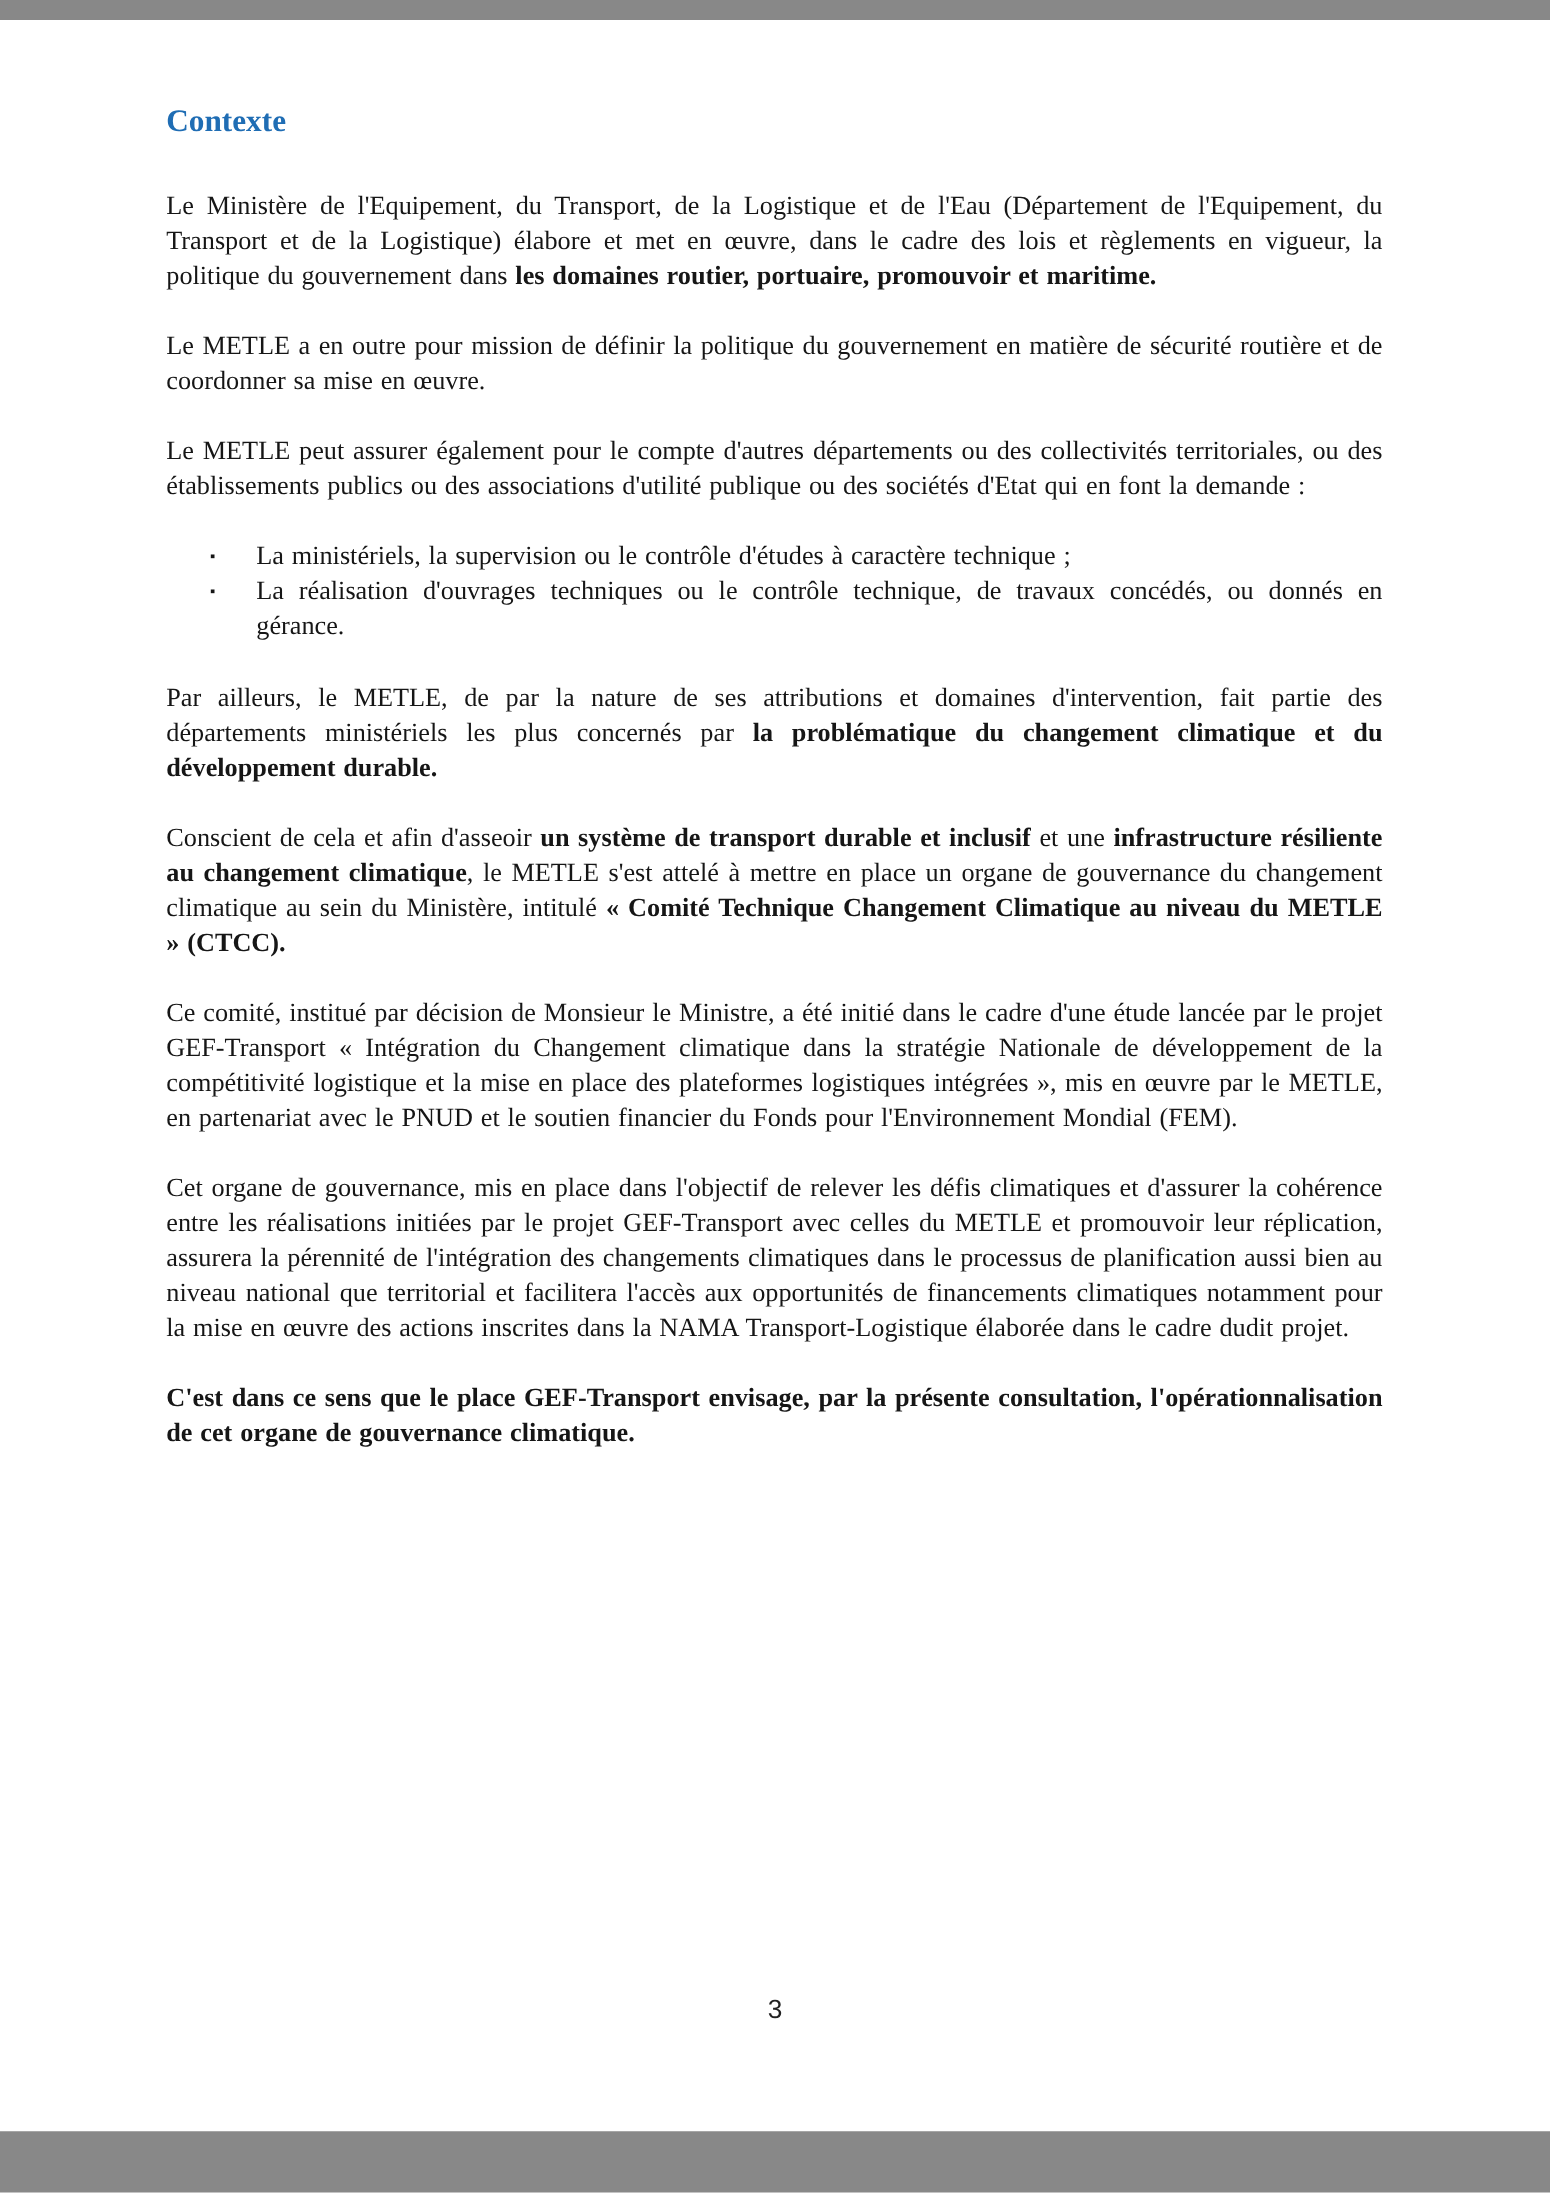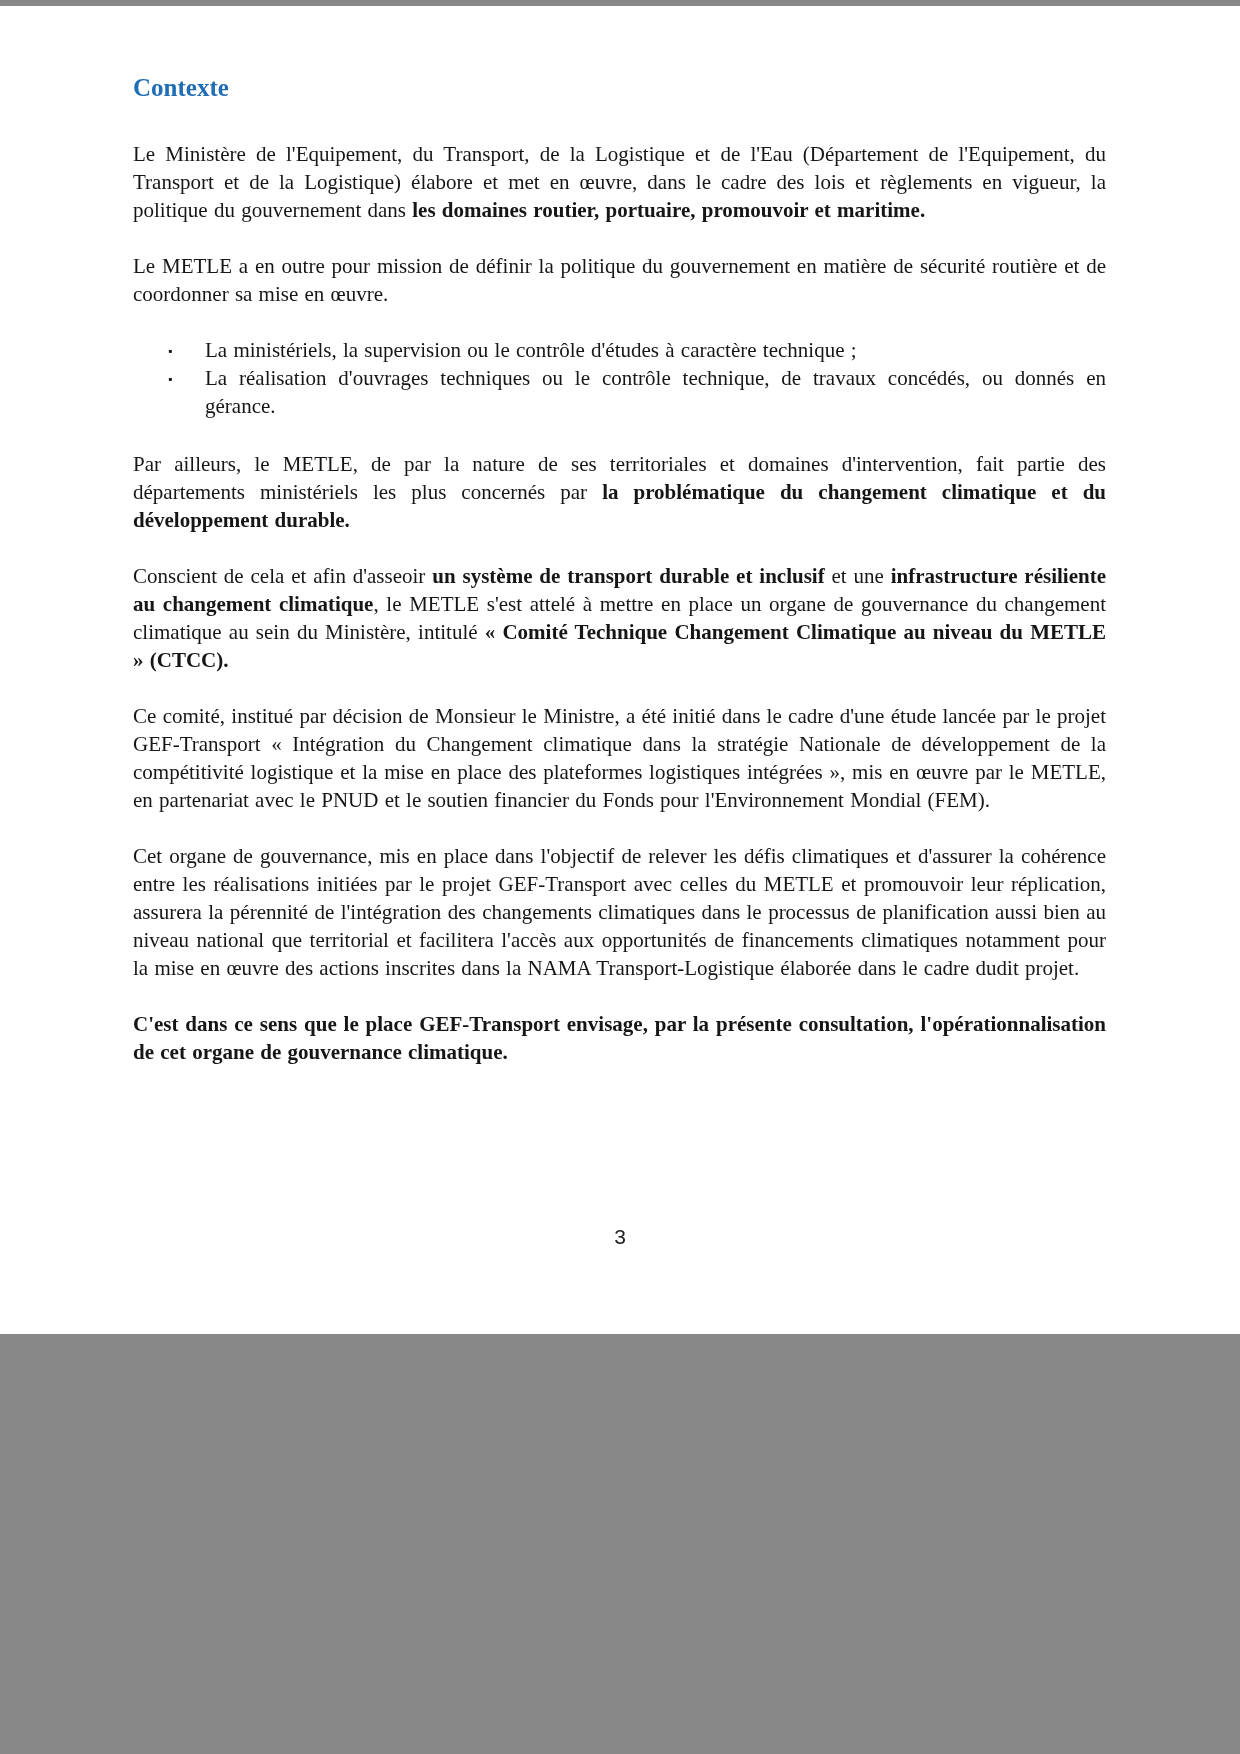--- a/index.html
+++ b/index.html
@@ -2,22 +2,22 @@
 <html lang="fr"><head>
 <meta charset="utf-8">
 <style>
   * { margin: 0; padding: 0; box-sizing: border-box; }
 
   html, body { background: #888; }
 
   .page {
     position: relative;
     width: 1240px;
-    height: 1328px;
-    margin: 6px auto;
+    height: 1689px;
+    margin: 16px auto;
     background: #ffffff;
     overflow: hidden;
     font-family: "Liberation Serif", "DejaVu Serif", serif;
     color: #161616;
   }
 
   .content {
     position: absolute;
     top: 66px;
     left: 133px;
@@ -80,25 +80,26 @@
 </style>
 </head>
 <body>
 
 <div class="page">
   <div class="content">
     <h1 class="doc-heading">Contexte</h1>
     <div id="doc-body">
         <p class="para"><span>Le Ministère de l'Equipement, du Transport, de la Logistique et de l'Eau (Département de l'Equipement, du Transport et de la Logistique) élabore et met en œuvre, dans le cadre des lois et règlements en vigueur, la politique du gouvernement dans </span><strong>les domaines routier, portuaire, promouvoir et maritime.</strong></p>
         <p class="para"><span>Le METLE a en outre pour mission de définir la politique du gouvernement en matière de sécurité routière et de coordonner sa mise en œuvre.</span></p>
+        <p class="para"><span>Le METLE peut assurer également pour le compte d'autres départements ou des collectivités territoriales, ou des établissements publics ou des associations d'utilité publique ou des sociétés d'Etat qui en font la demande :</span></p>
         <ul class="bullets">
           <li><span class="bullet-marker">▪</span><span>La ministériels, la supervision ou le contrôle d'études à caractère technique ;</span></li>
           <li><span class="bullet-marker">▪</span><span>La réalisation d'ouvrages techniques ou le contrôle technique, de travaux concédés, ou donnés en gérance.</span></li>
         </ul>
-        <p class="para"><span>Par ailleurs, le METLE, de par la nature de ses territoriales et domaines d'intervention, fait partie des départements ministériels les plus concernés par </span><strong>la problématique du changement climatique et du développement durable.</strong></p>
+        <p class="para"><span>Par ailleurs, le METLE, de par la nature de ses attributions et domaines d'intervention, fait partie des départements ministériels les plus concernés par </span><strong>la problématique du changement climatique et du développement durable.</strong></p>
         <p class="para"><span>Conscient de cela et afin d'asseoir </span><strong>un système de transport durable et inclusif</strong><span> et une </span><strong>infrastructure résiliente au changement climatique</strong><span>, le METLE s'est attelé à mettre en place un organe de gouvernance du changement climatique au sein du Ministère, intitulé </span><strong>« Comité Technique Changement Climatique au niveau du METLE » (CTCC).</strong></p>
         <p class="para"><span>Ce comité, institué par décision de Monsieur le Ministre, a été initié dans le cadre d'une étude lancée par le projet GEF-Transport « Intégration du Changement climatique dans la stratégie Nationale de développement de la compétitivité logistique et la mise en place des plateformes logistiques intégrées », mis en œuvre par le METLE, en partenariat avec le PNUD et le soutien financier du Fonds pour l'Environnement Mondial (FEM).</span></p>
         <p class="para"><span>Cet organe de gouvernance, mis en place dans l'objectif de relever les défis climatiques et d'assurer la cohérence entre les réalisations initiées par le projet GEF-Transport avec celles du METLE et promouvoir leur réplication, assurera la pérennité de l'intégration des changements climatiques dans le processus de planification aussi bien au niveau national que territorial et facilitera l'accès aux opportunités de financements climatiques notamment pour la mise en œuvre des actions inscrites dans la NAMA Transport-Logistique élaborée dans le cadre dudit projet.</span></p>
         <p class="para"><strong>C'est dans ce sens que le place GEF-Transport envisage, par la présente consultation, l'opérationnalisation de cet organe de gouvernance climatique.</strong></p>
       </div>
   </div>
 
   <div class="page-number">3</div>
 </div>
 

